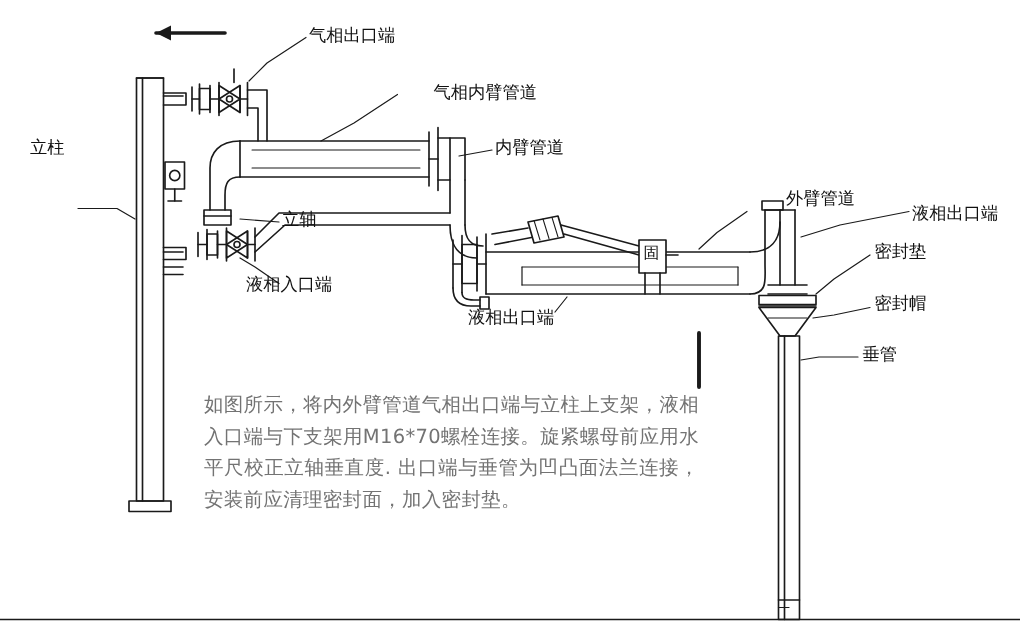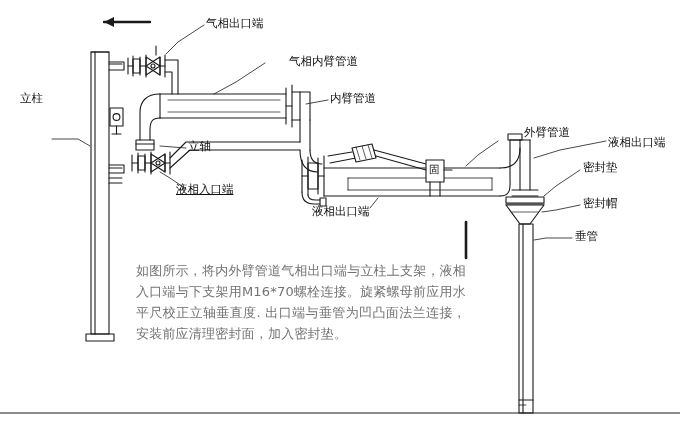--- a/index.html
+++ b/index.html
@@ -202,21 +202,21 @@
 
       <path d="M572 238 L546 238 L534 240" stroke-width="0.8"></path>
     </g>
   </svg>
 
   <div class="lbl" style="left:206px; top:17px;">气相出口端</div>
   <div class="lbl" style="left:267px; top:55px;margin-left:22px;">气相内臂管道</div>
   <div class="lbl" style="left:330px; top:92px;">内臂管道</div>
   <div class="lbl" style="left:20px; top:92px;">立柱</div>
   <div class="lbl" style="left:188px; top:140px;">立轴</div>
-  <div class="lbl" style="left:176px; top:183px;text-decoration:underline;">液相入口端</div>
+  <div class="lbl" style="left:164px; top:183px;">液相入口端</div>
   <div class="lbl" style="left:312px; top:205px;">液相出口端</div>
   <div class="lbl" style="left:524px; top:126px;">外臂管道</div>
   <div class="lbl" style="left:608px; top:136px;">液相出口端</div>
   <div class="lbl" style="left:583px; top:161px;">密封垫</div>
   <div class="lbl" style="left:583px; top:197px;font-family:Liberation Serif, serif;">密封帽</div>
   <div class="lbl" style="left:575px; top:230px;">垂管</div>
   <div class="lbl" style="left:429px; top:163px; font-size:10.5px;">固</div>
 
   <div class="note">如图所示，将内外臂管道气相出口端与立柱上支架，液相入口端与下支架用M16*70螺栓连接。旋紧螺母前应用水平尺校正立轴垂直度. 出口端与垂管为凹凸面法兰连接，安装前应清理密封面，加入密封垫。</div>
 

